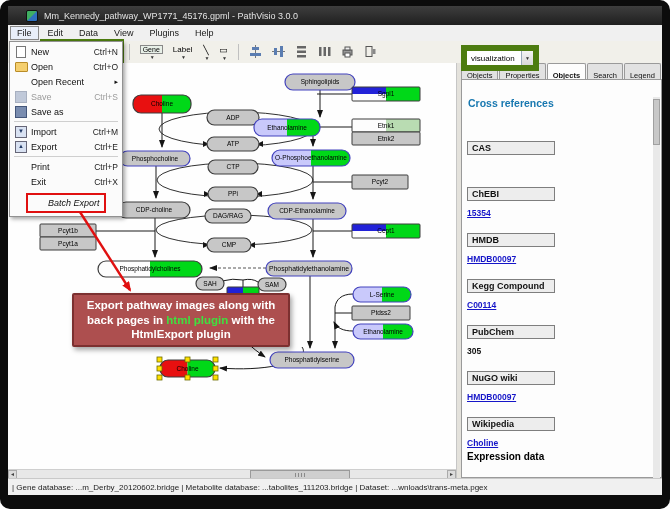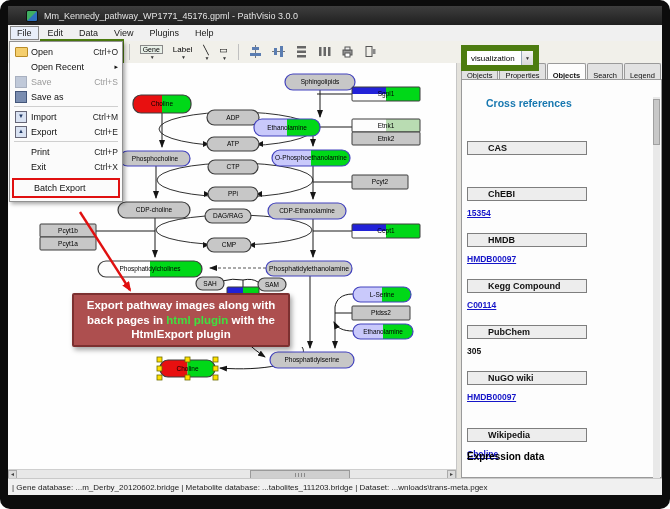--- a/index.html
+++ b/index.html
@@ -39,43 +39,43 @@
     background:repeating-linear-gradient(90deg,#8a8a8a 0 1px,transparent 1px 3px);}
   .divider{position:absolute;left:456px;top:63px;width:5px;height:415px;background:#e4e2dc;
     border-left:1px solid #c6c6c6;}
   .sidepanel{position:absolute;left:461px;top:63px;width:201px;height:415px;background:#efefef;}
   .tabs{position:absolute;left:0;top:0;height:16px;display:flex;font-size:7.5px;color:#111;}
   .tab{padding:7px 5px;border:1px solid #9a9a9a;border-bottom:none;background:#e2e2e2;
     margin-right:1px;border-radius:2px 2px 0 0;}
   .tab.active{background:#fdfdfd;font-weight:bold;}
   .panel-body{position:absolute;left:0;right:0;top:16px;bottom:0;background:#fdfdfd;
     border:1px solid #9a9a9a;box-sizing:border-box;}
-  .xref-heading{position:absolute;left:24px;top:17px;font-size:10.5px;font-weight:bold;color:#1878b0;}
+  .xref-heading{position:absolute;left:6px;top:17px;font-size:10.5px;font-weight:bold;color:#1878b0;}
   .xref-sec{position:absolute;left:5px;width:180px;}
   .xref-head{display:inline-block;min-width:78px;border:1px solid #7e7e7e;background:#ededed;
-    font-size:9px;font-weight:bold;color:#111;padding:1px 20px;}
+    font-size:9px;font-weight:bold;color:#111;padding:1px 4px;}
   .xref-val{display:block;margin-top:7px;font-size:8.5px;font-weight:bold;color:#111;}
   .xref-val.link{color:#1515c8;text-decoration:underline;}
   .expr-heading{position:absolute;left:5px;top:371px;font-size:10px;font-weight:bold;color:#000;}
   .vscroll{position:absolute;right:1px;top:17px;width:7px;height:397px;background:#e9e9e9;}
   .vs-thumb{position:absolute;left:0;top:2px;width:7px;height:46px;background:#c8c8c8;border:1px solid #a0a0a0;box-sizing:border-box;}
   .statusbar{position:absolute;left:8px;top:478px;width:654px;height:16px;background:#f0f0f0;
     border-top:1px solid #c9c9c9;display:flex;align-items:center;font-size:8px;color:#1c1c1c;}
   .statusbar span{margin-left:4px;white-space:nowrap;}
   .filemenu{position:absolute;left:9px;top:41px;width:110px;background:#fbfbfb;border:1px solid #919191;
     box-shadow:2px 2px 4px rgba(0,0,0,0.35);padding:2px 1px;z-index:30;font-size:9px;color:#101010;}
   .fm-row{display:flex;align-items:center;height:15px;padding:0 3px;}
   .fm-row.disabled{color:#9b9b9b;}
   .fm-ico{width:14px;height:12px;display:inline-flex;align-items:center;justify-content:center;margin-right:3px;flex:0 0 14px;}
   .fm-label{flex:1 1 auto;white-space:nowrap;}
   .fm-short{color:#222;margin-left:6px;font-size:8.5px;}
   .fm-row.disabled .fm-short{color:#9b9b9b;}
   .fm-sub{font-size:7px;margin-left:6px;}
   .fm-sep{height:1px;background:#cfcfcf;margin:2px 3px;}
-  .fm-boxed{border:2px solid #737373;margin:4px 1px 1px;}
+  .fm-boxed{border:2px solid #737373;margin:4px 15px 1px;font-style:italic;}
   .fm-boxed .fm-row{height:16px;}
   .new-document-icon{width:8px;height:10px;background:#fff;border:1px solid #777;}
   .open-folder-icon{width:11px;height:8px;background:#f5cf6e;border:1px solid #b98c28;border-radius:1px;}
   .save-icon,.save-as-icon{width:10px;height:10px;background:#7a8db0;border:1px solid #44567a;}
   .disabled .save-icon{opacity:.45;}
   .import-icon,.export-icon{width:10px;height:10px;background:#d9e2f2;border:1px solid #667;
     font-size:6px;line-height:9px;text-align:center;color:#223a66;}
   .callout{position:absolute;left:72px;top:293px;width:218px;height:54px;z-index:20;
     background:#ad4f4f;border:2px solid #7c3030;border-radius:2px;box-shadow:2px 3px 5px rgba(0,0,0,0.35);
     display:flex;align-items:center;justify-content:center;text-align:center;
@@ -526,34 +526,41 @@
       </div>
     <div class="panel-body">
       <div class="xref-heading">Cross references</div>
       <div id="xref-sections">
           <div class="xref-sec" style="top: 57px;"><div class="xref-head">CAS</div></div>
           <div class="xref-sec" style="top: 103px;"><div class="xref-head">ChEBI</div><span class="xref-val link">15354</span></div>
           <div class="xref-sec" style="top: 149px;"><div class="xref-head">HMDB</div><span class="xref-val link">HMDB00097</span></div>
           <div class="xref-sec" style="top: 195px;"><div class="xref-head">Kegg Compound</div><span class="xref-val link">C00114</span></div>
           <div class="xref-sec" style="top: 241px;"><div class="xref-head">PubChem</div><span class="xref-val">305</span></div>
           <div class="xref-sec" style="top: 287px;"><div class="xref-head">NuGO wiki</div><span class="xref-val link">HMDB00097</span></div>
-          <div class="xref-sec" style="top: 344px;"><div class="xref-head">Wikipedia</div><span class="xref-val link">Choline</span></div>
+          <div class="xref-sec" style="top: 333px;"><div class="xref-head">Wikipedia</div><span class="xref-val link">Choline</span></div>
         </div>
       <div class="expr-heading">Expression data</div>
       <div class="vscroll">
           <div class="vs-thumb"></div>
         </div>
     </div>
   </div>
 
   <div class="statusbar">
     <span>| Gene database: ...m_Derby_20120602.bridge | Metabolite database: ...tabolites_111203.bridge | Dataset: ...wnloads\trans-meta.pgex</span>
   </div>
 
   <div class="filemenu" id="filemenu">
+      <div class="fm-row">
+        <span class="fm-ico">
+          <span class="new-document-icon"></span>
+        </span>
+        <span class="fm-label">New</span>
+        <span class="fm-short">Ctrl+N</span>
+      </div>
       <div class="fm-row">
         <span class="fm-ico">
           <span class="open-folder-icon"></span>
         </span>
         <span class="fm-label">Open</span>
         <span class="fm-short">Ctrl+O</span>
       </div>
       <div class="fm-row">
         <span class="fm-ico"></span>
         <span class="fm-label">Open Recent</span>

